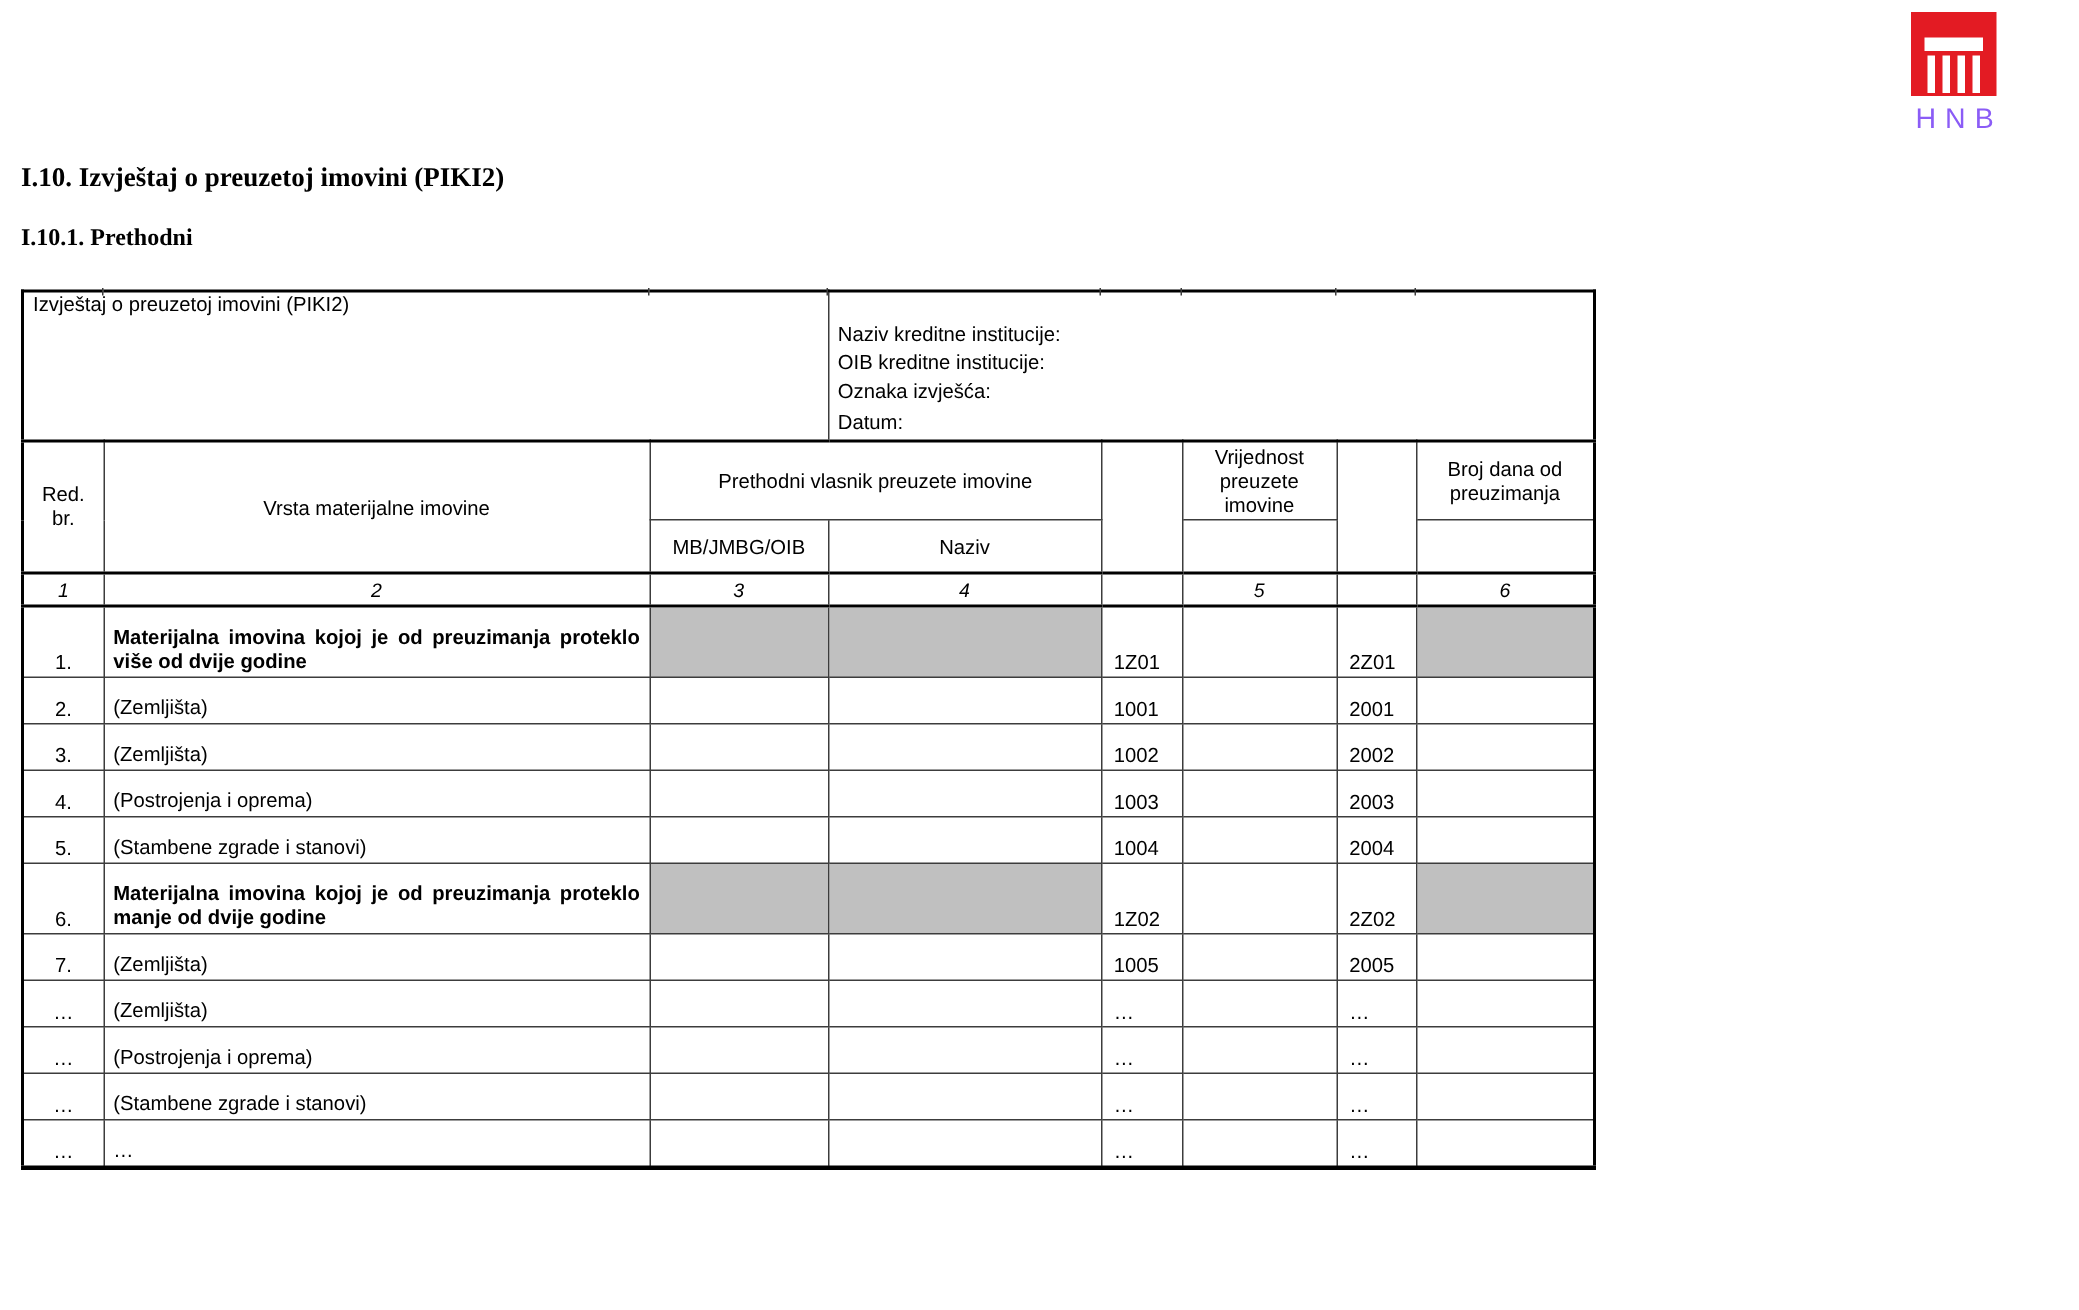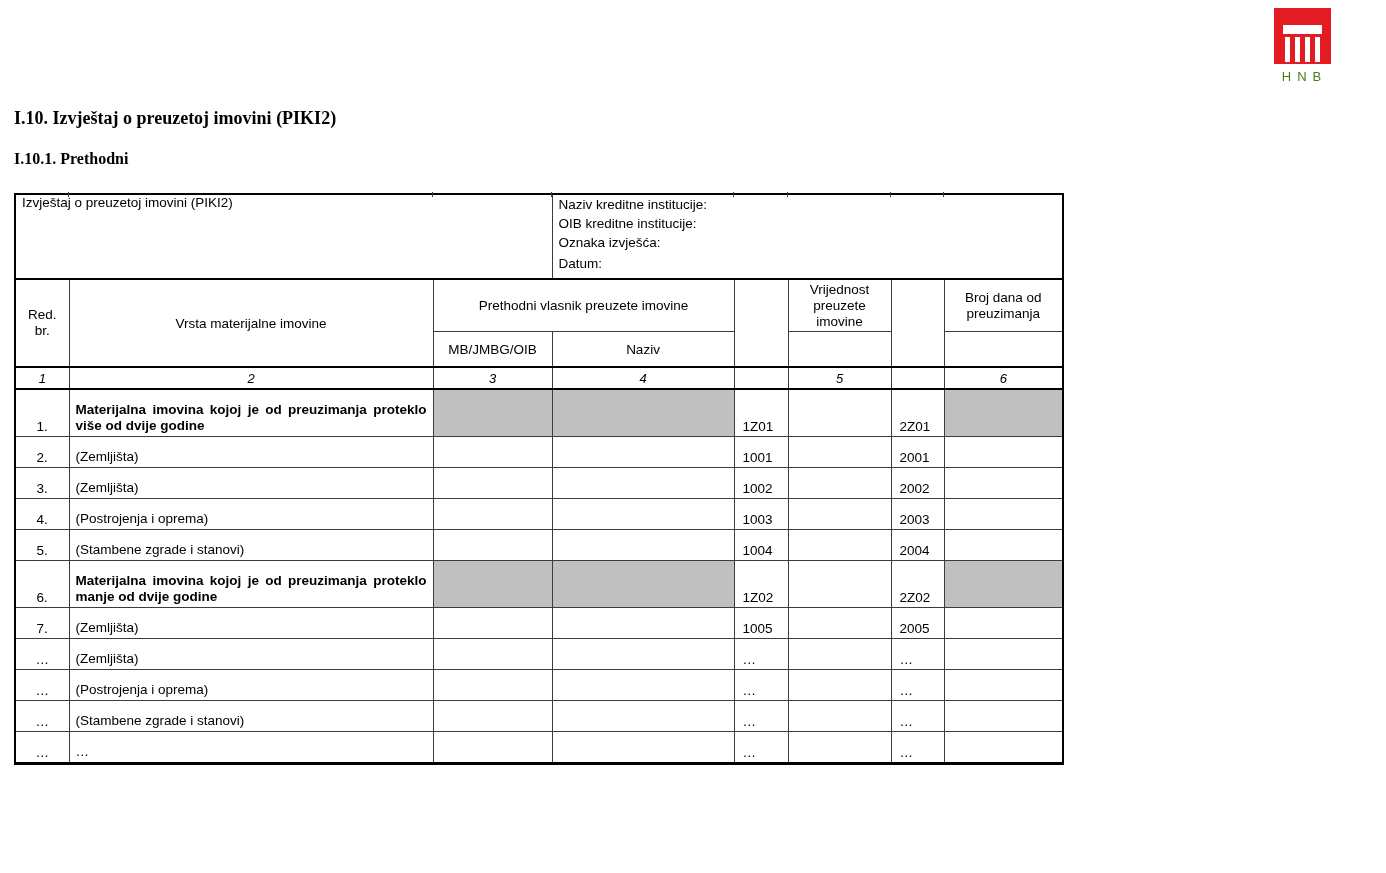--- a/index.html
+++ b/index.html
@@ -7,38 +7,38 @@
     width:1386px;height:873px;background:#ffffff;position:relative;
     font-family:"Liberation Sans",sans-serif;color:#000;overflow:hidden;
   }
 
   
   .logo-wrap{position:absolute;left:1272px;top:8px;width:60px;text-align:center;}
   .logo-square{position:relative;width:57px;height:56px;margin:0 auto;}
   .logo-beam{position:absolute;left:9px;top:17px;width:39px;height:9px;background:#fff;}
   .logo-cols{position:absolute;left:11px;right:11px;top:29px;bottom:2px;display:flex;justify-content:space-between;}
   .logo-col{width:5px;background:#fff;}
-  .logo-text{margin-top:5px;font-size:13px;letter-spacing:6px;padding-left:5px;color:#4d7c0f;}
+  .logo-text{margin-top:5px;font-size:19px;letter-spacing:6px;padding-left:5px;color:#8b5cf6;}
 
   
   .title-main{position:absolute;left:14px;top:108px;font-family:Liberation Serif, serif;
     font-weight:bold;font-size:18px;}
   .title-sub{position:absolute;left:14px;top:150px;font-family:"Liberation Serif",serif;
     font-weight:bold;font-size:16px;}
 
   
   .tbl-wrap{position:absolute;left:14px;top:193px;}
   table{border-collapse:collapse;table-layout:fixed;width:1048px;
     border:2px solid #000;border-bottom-width:3px;font-size:13.5px;}
   td{border:1px solid #3c3c3c;padding:0;overflow:hidden;vertical-align:bottom;}
 
   
   tr.row-info td{border-bottom:2px solid #000;vertical-align:top;}
   td.info-left{vertical-align:bottom;padding:0 4px 3px 6px;}
-  td.info-right{padding:0 0 2px 6px;}
+  td.info-right{padding:18px 0 2px 6px;}
   .info-right-inner{display:flex;flex-direction:column;height:78px;line-height:19px;}
   .info-line-datum{margin-top:auto;}
 
   
   tr.row-h td{text-align:center;vertical-align:middle;}
   td.h-redbr{white-space:pre-line;line-height:16px;margin-top:16px;}
   tr.row-h2 td{height:34px;}
   tr.row-h1 td{height:51px;}
   .h-multiline{line-height:16px;}
 

